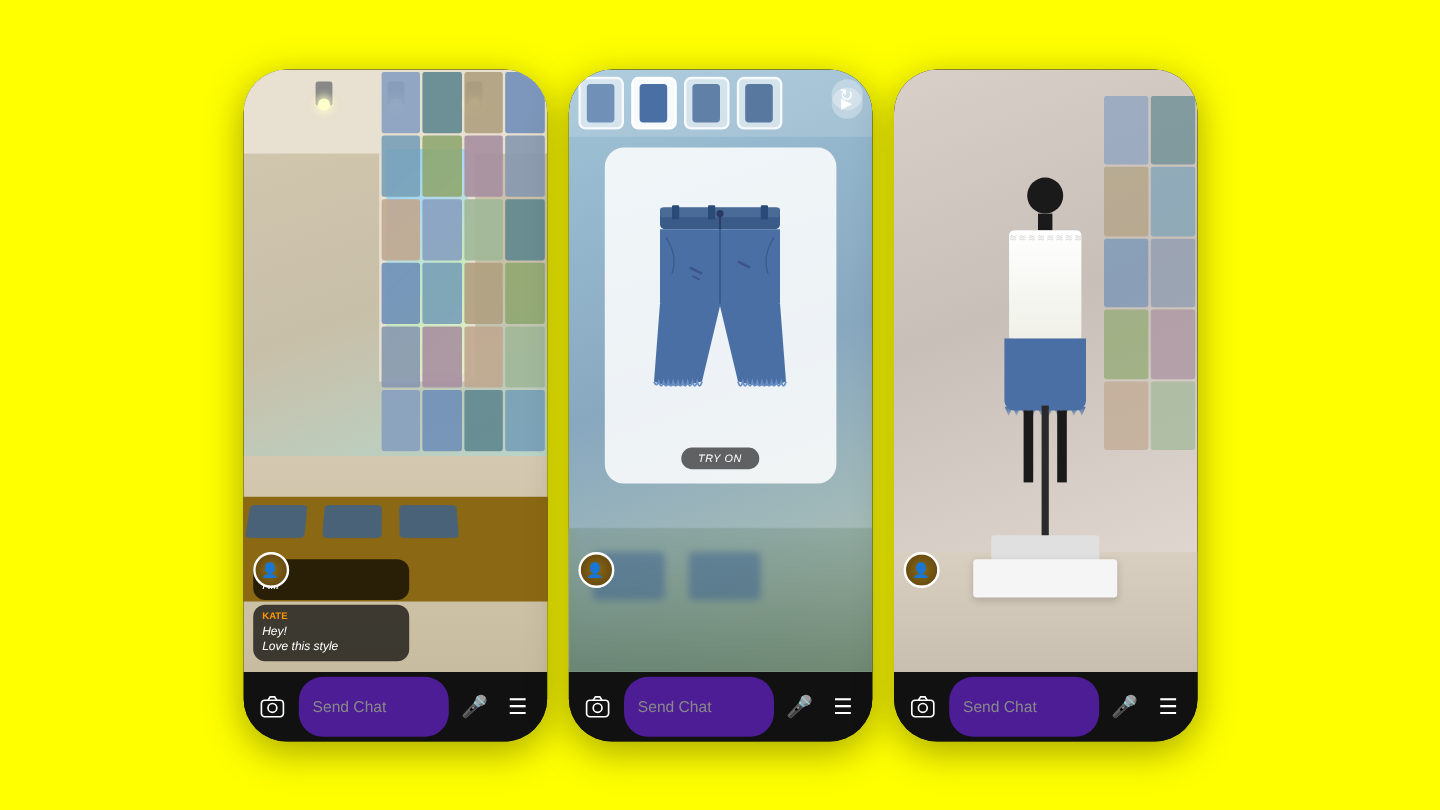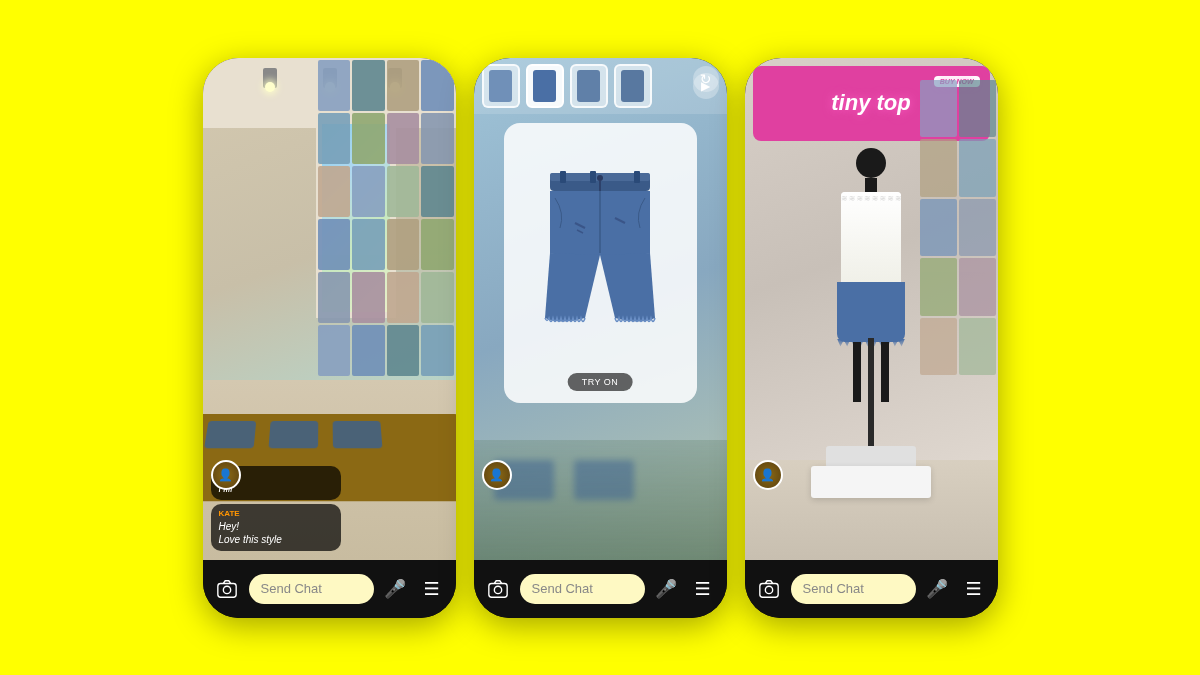--- a/index.html
+++ b/index.html
@@ -51,23 +51,23 @@
       width: 28px;
       height: 28px;
       display: flex;
       align-items: center;
       justify-content: center;
       flex-shrink: 0;
     }
 
     .send-chat-input {
       flex: 1;
-      background: #fef9c3;
+      background: #4c1d95;
       border-radius: 20px;
-      height: 30px;
+      height: 50px;
       display: flex;
       align-items: center;
       padding: 0 12px;
     }
 
     .send-chat-text {
       color: #888;
       font-size: 13px;
     }
 
@@ -276,20 +276,21 @@
       top: 65px;
       left: 30px;
       right: 30px;
       height: 280px;
       background: rgba(255,255,255,0.85);
       border-radius: 16px;
       display: flex;
       align-items: center;
       justify-content: center;
       flex-direction: column;
+      font-style: italic;
     }
 
     .denim-shorts-svg {
       width: 140px;
       height: 200px;
     }
 
     .try-on-btn {
       position: absolute;
       bottom: 12px;
@@ -647,24 +648,20 @@
       <span class="send-chat-text">Send Chat</span>
     </div>
     <div class="bottom-icon">🎤</div>
     <div class="bottom-icon">☰</div>
   </div>
 </div>
 
 <div class="phone">
   <div class="phone-screen phone3-screen">
 
-    <div class="neon-sign">
-      <span class="neon-sign-text">tiny top</span>
-      <div class="buy-now-badge">BUY NOW</div>
-    </div>
 
     <div class="wall-photos-right3">
       <div class="photo-tile-small c1"></div>
       <div class="photo-tile-small c3"></div>
       <div class="photo-tile-small c5"></div>
       <div class="photo-tile-small c7"></div>
       <div class="photo-tile-small c2"></div>
       <div class="photo-tile-small c9"></div>
       <div class="photo-tile-small c4"></div>
       <div class="photo-tile-small c6"></div>

